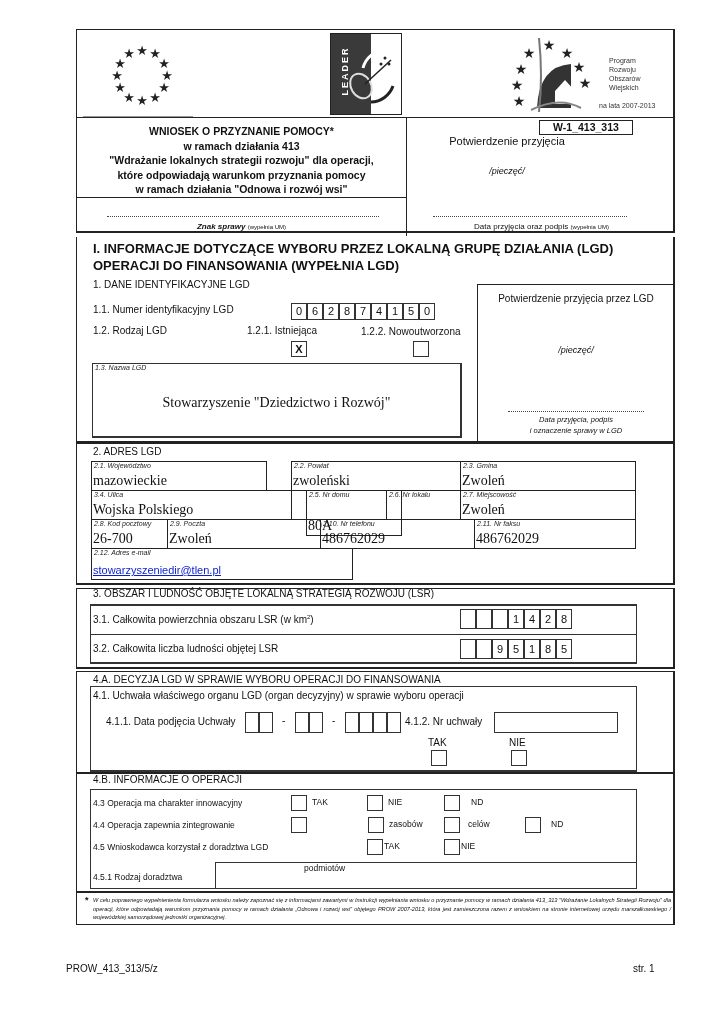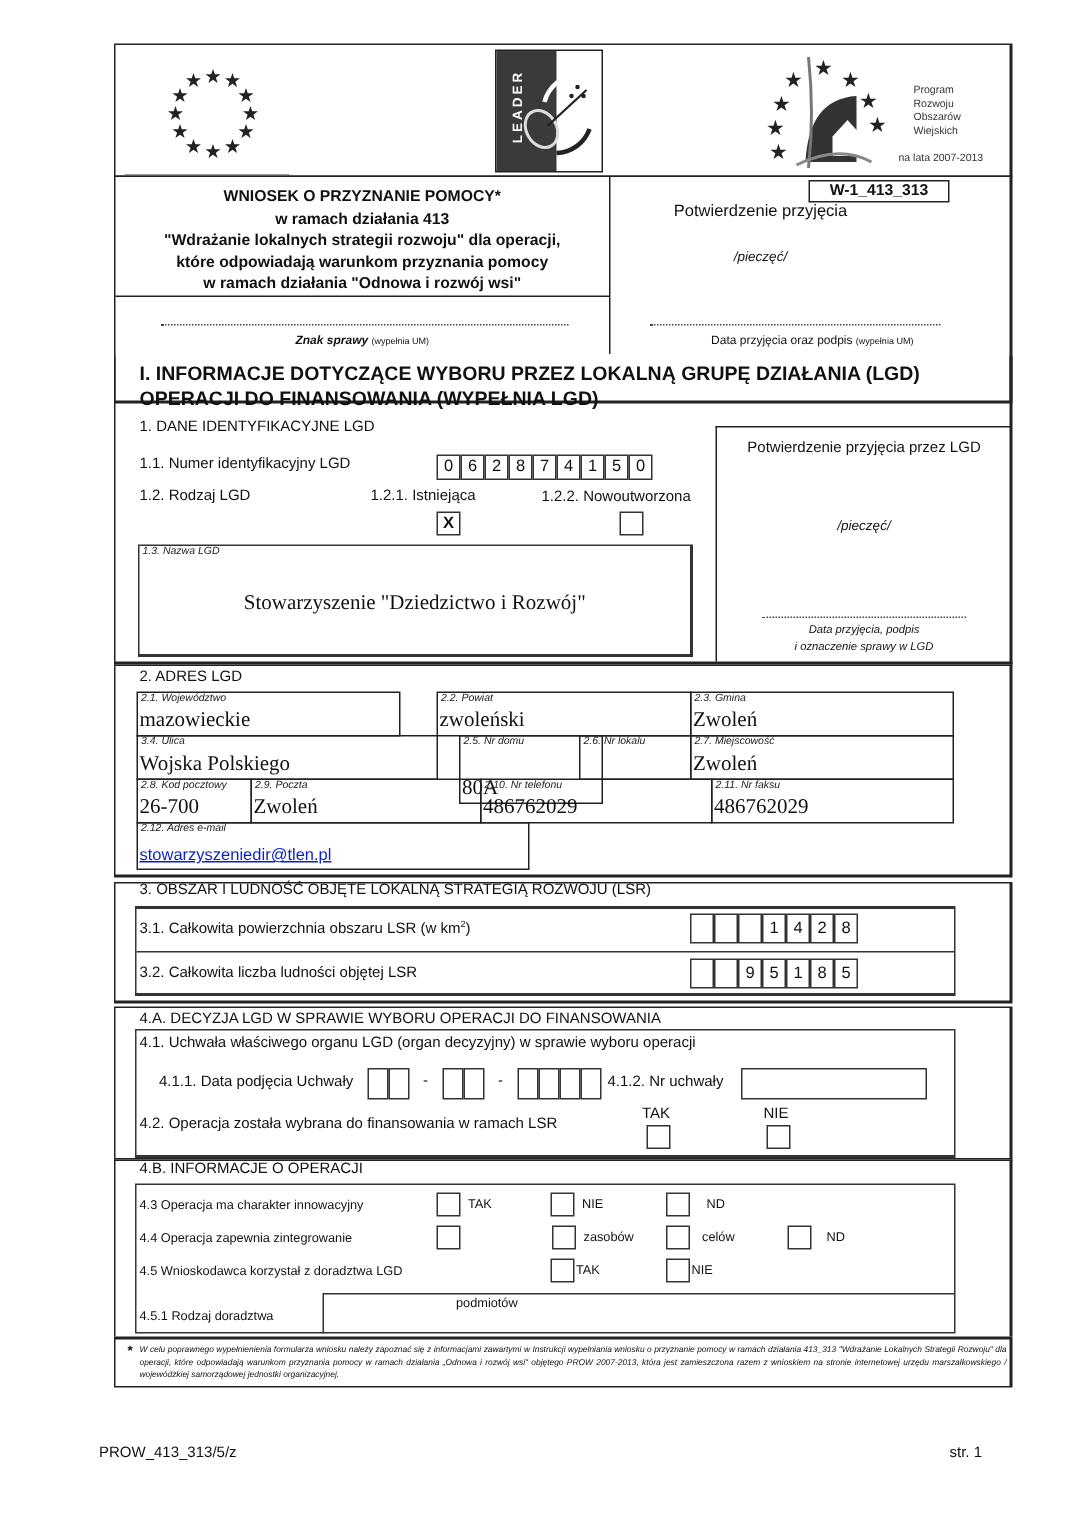--- a/index.html
+++ b/index.html
@@ -74,21 +74,21 @@
     <div class="abs" style="left:100px;top:20px;font-size:7px;line-height:9px;color:#333;">
       <div>Program</div>
       <div>Rozwoju</div>
       <div>Obszarów</div>
       <div>Wiejskich</div>
     </div>
     <div class="abs" style="left:90px;top:66px;font-size:7px;color:#333;white-space:nowrap;">na lata 2007-2013</div>
   </div>
 </div>
 
-<div class="bx" style="left:76px;top:117px;width:599px;height:152px;border-width:1px 2px 2px 1px;">
+<div class="bx" style="left:76px;top:117px;width:599px;height:116px;border-width:1px 2px 2px 1px;">
   <div class="abs" style="left:329px;top:0;width:1px;height:118px;background:#222;"></div>
   <div class="abs" style="left:0;top:79px;width:329px;height:1px;background:#222;"></div>
   <div class="abs" style="left:0;top:6px;width:329px;text-align:center;font-size:10.5px;font-weight:bold;line-height:14.5px;">
     <div>WNIOSEK O PRZYZNANIE POMOCY*</div>
     <div>w ramach działania 413</div>
     <div>"Wdrażanie lokalnych strategii rozwoju" dla operacji,</div>
     <div>które odpowiadają warunkom przyznania pomocy</div>
     <div>w ramach działania "Odnowa i rozwój wsi"</div>
   </div>
   <div class="abs" style="left:30px;top:98px;width:272px;border-top:1px dotted #444;"></div>
@@ -247,21 +247,20 @@
       <div class="digit" style="left:50px;top:0;width:14px;height:21px;"></div>
       <div class="digit" style="left:64px;top:0;width:14px;height:21px;"></div>
       <div class="abs t10" style="left:87px;top:3px;">-</div>
       <div class="digit" style="left:100px;top:0;width:14px;height:21px;"></div>
       <div class="digit" style="left:114px;top:0;width:14px;height:21px;"></div>
       <div class="digit" style="left:128px;top:0;width:14px;height:21px;"></div>
       <div class="digit" style="left:142px;top:0;width:14px;height:21px;"></div>
     </div>
     <div class="abs t10" style="left:314px;top:29px;">4.1.2. Nr uchwały</div>
     <div class="abs" style="left:403px;top:25px;width:124px;height:21px;border:1px solid #333;"></div>
-    <div class="abs t10" style="left:2px;top:57px;">4.2. Operacja została wybrana do finansowania w ramach LSR</div>
     <div class="abs t10" style="left:337px;top:50px;">TAK</div>
     <div class="chk" style="left:340px;top:63px;"></div>
     <div class="abs t10" style="left:418px;top:50px;">NIE</div>
     <div class="chk" style="left:420px;top:63px;"></div>
   </div>
 </div>
 
 <div class="bx" style="left:76px;top:773px;width:599px;height:118px;border-width:1px 2px 0 1px;">
   <div class="abs t10" style="left:16px;top:0px;">4.B. INFORMACJE O OPERACJI</div>
   <div class="abs" style="left:13px;top:15px;width:547px;height:100px;border:1px solid #333;border-width:1px 1px 1px 1px;">

